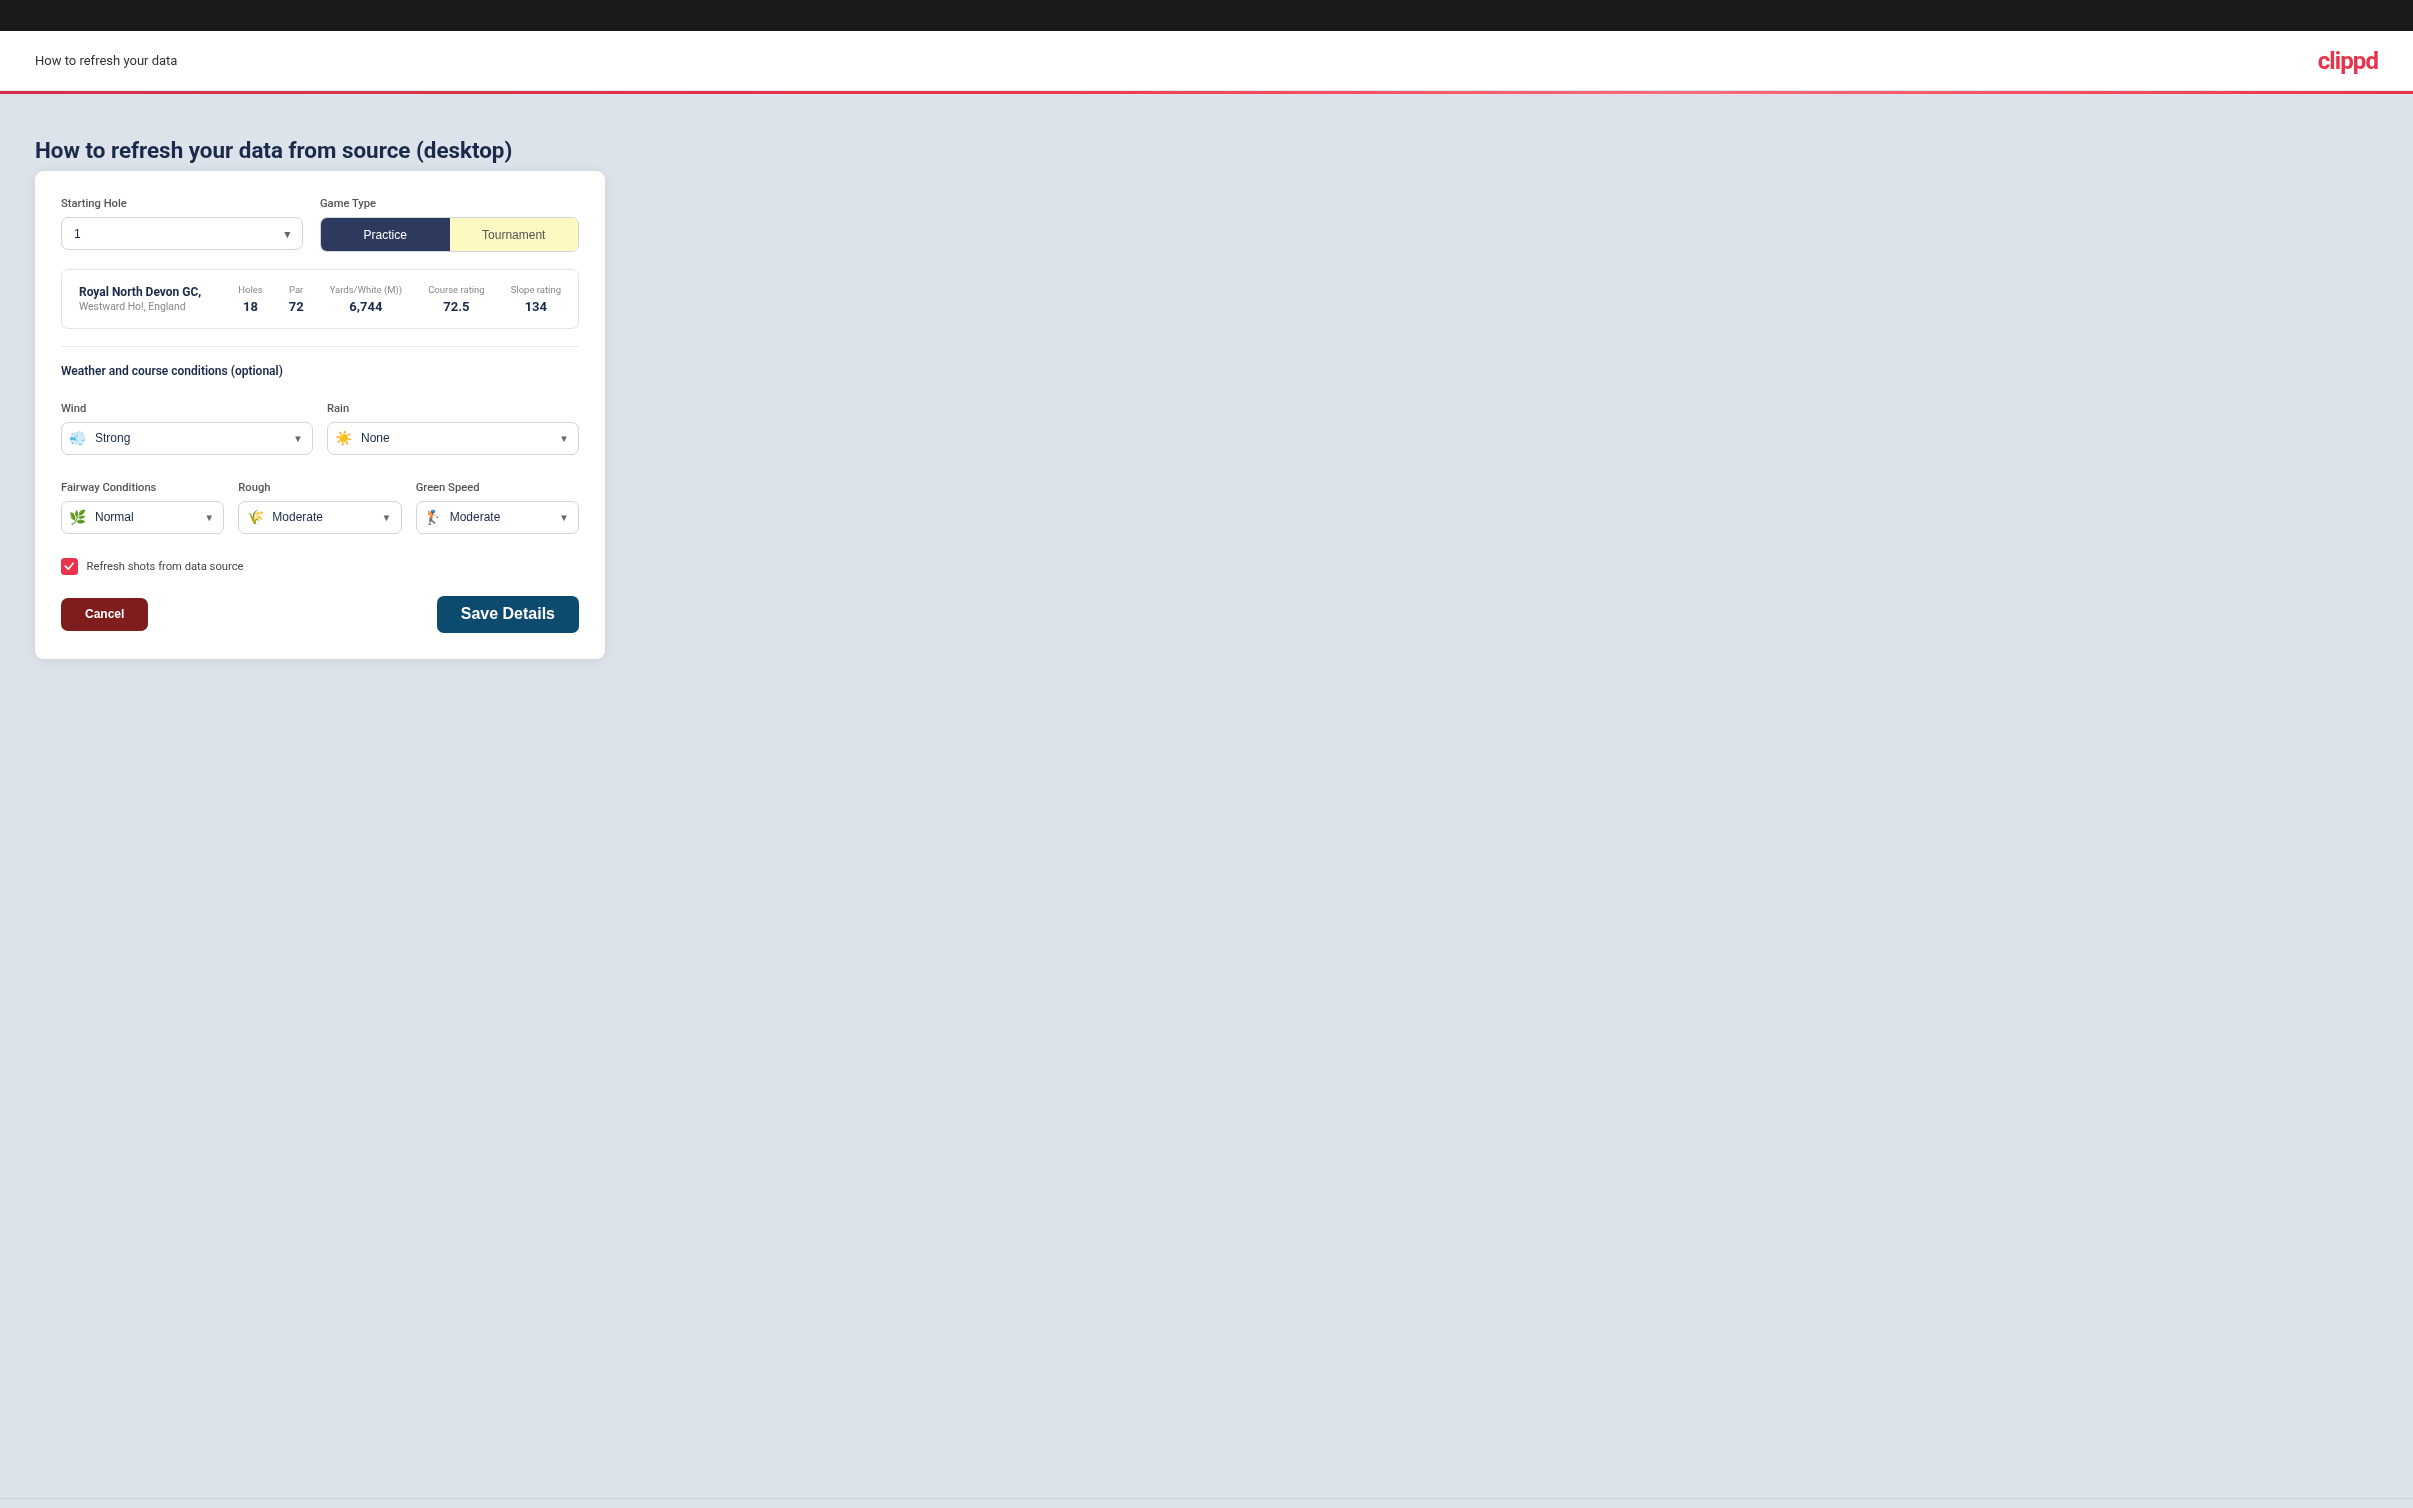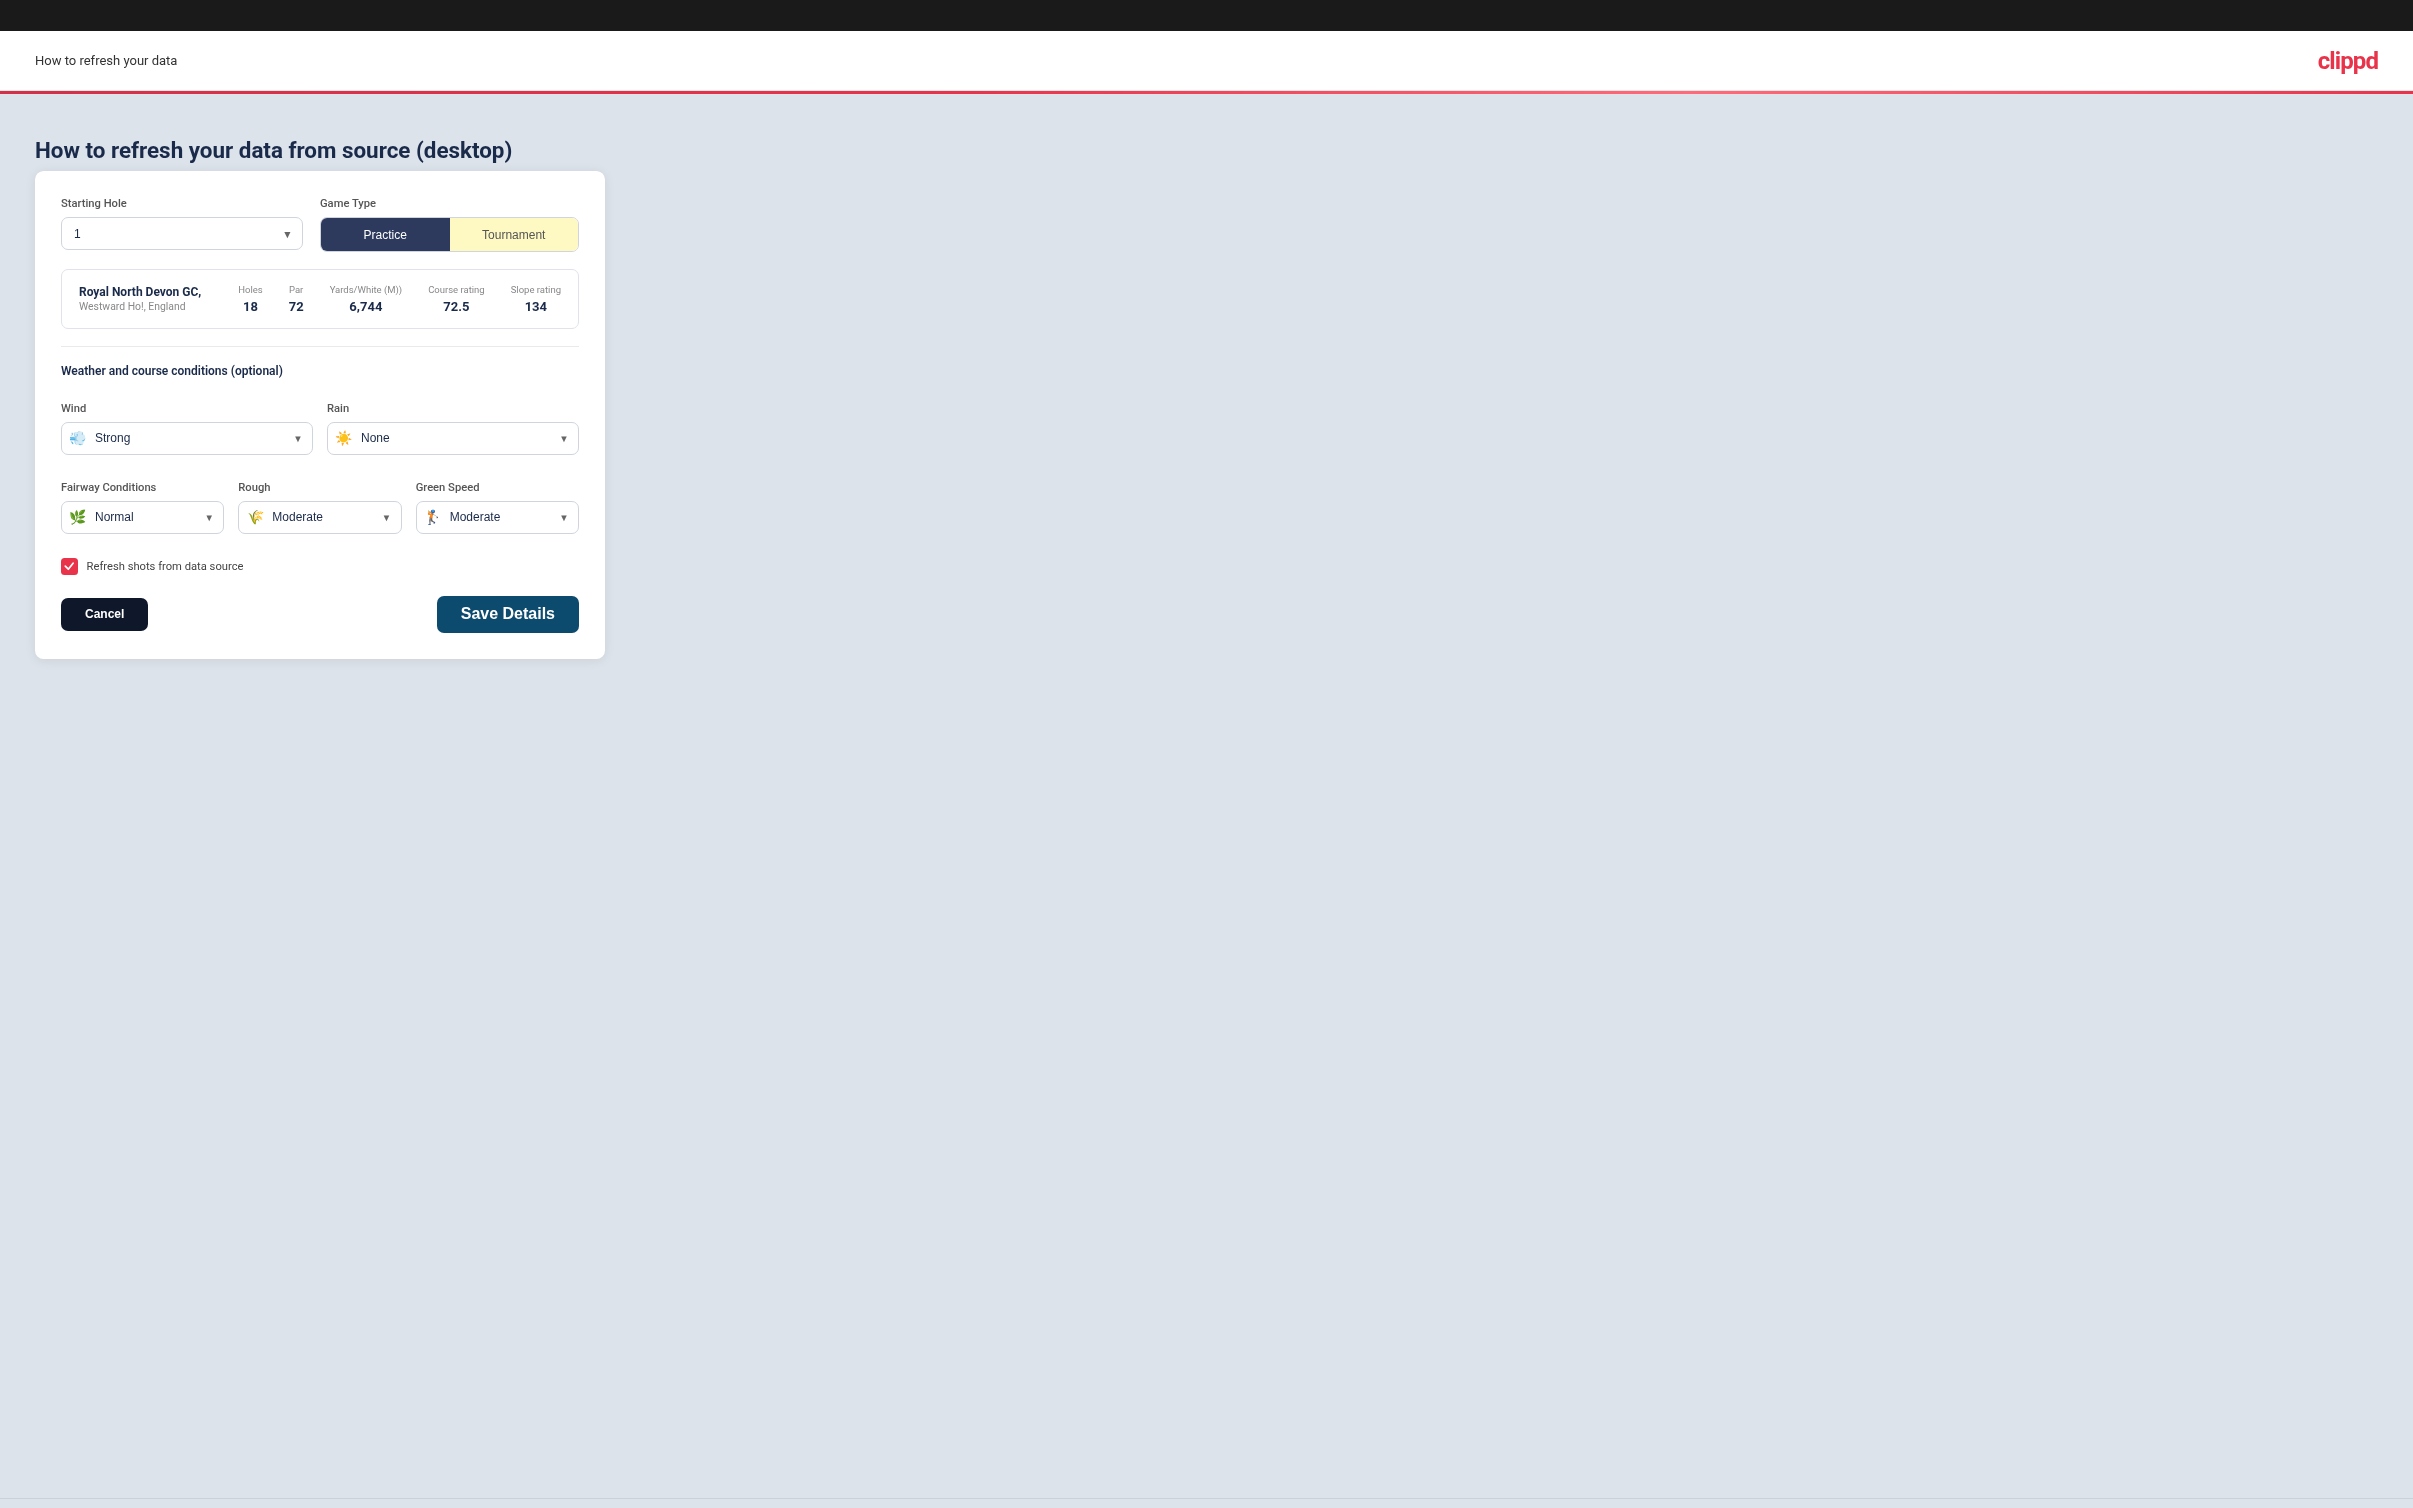--- a/index.html
+++ b/index.html
@@ -232,21 +232,21 @@
       font-size: 11.2px;
       color: #444;
     }
     .buttons-row {
       display: flex;
       justify-content: space-between;
       align-items: center;
     }
     .btn-cancel {
       padding: 9.5px 24px;
-      background: #0f172a;
+      background: #7f1d1d;
       color: #fff;
       border: none;
       border-radius: 7px;
       font-size: 12px;
       font-weight: 600;
       cursor: pointer;
     }
     .btn-save {
       padding: 9.5px 24px;
       background: #0c4a6e;

